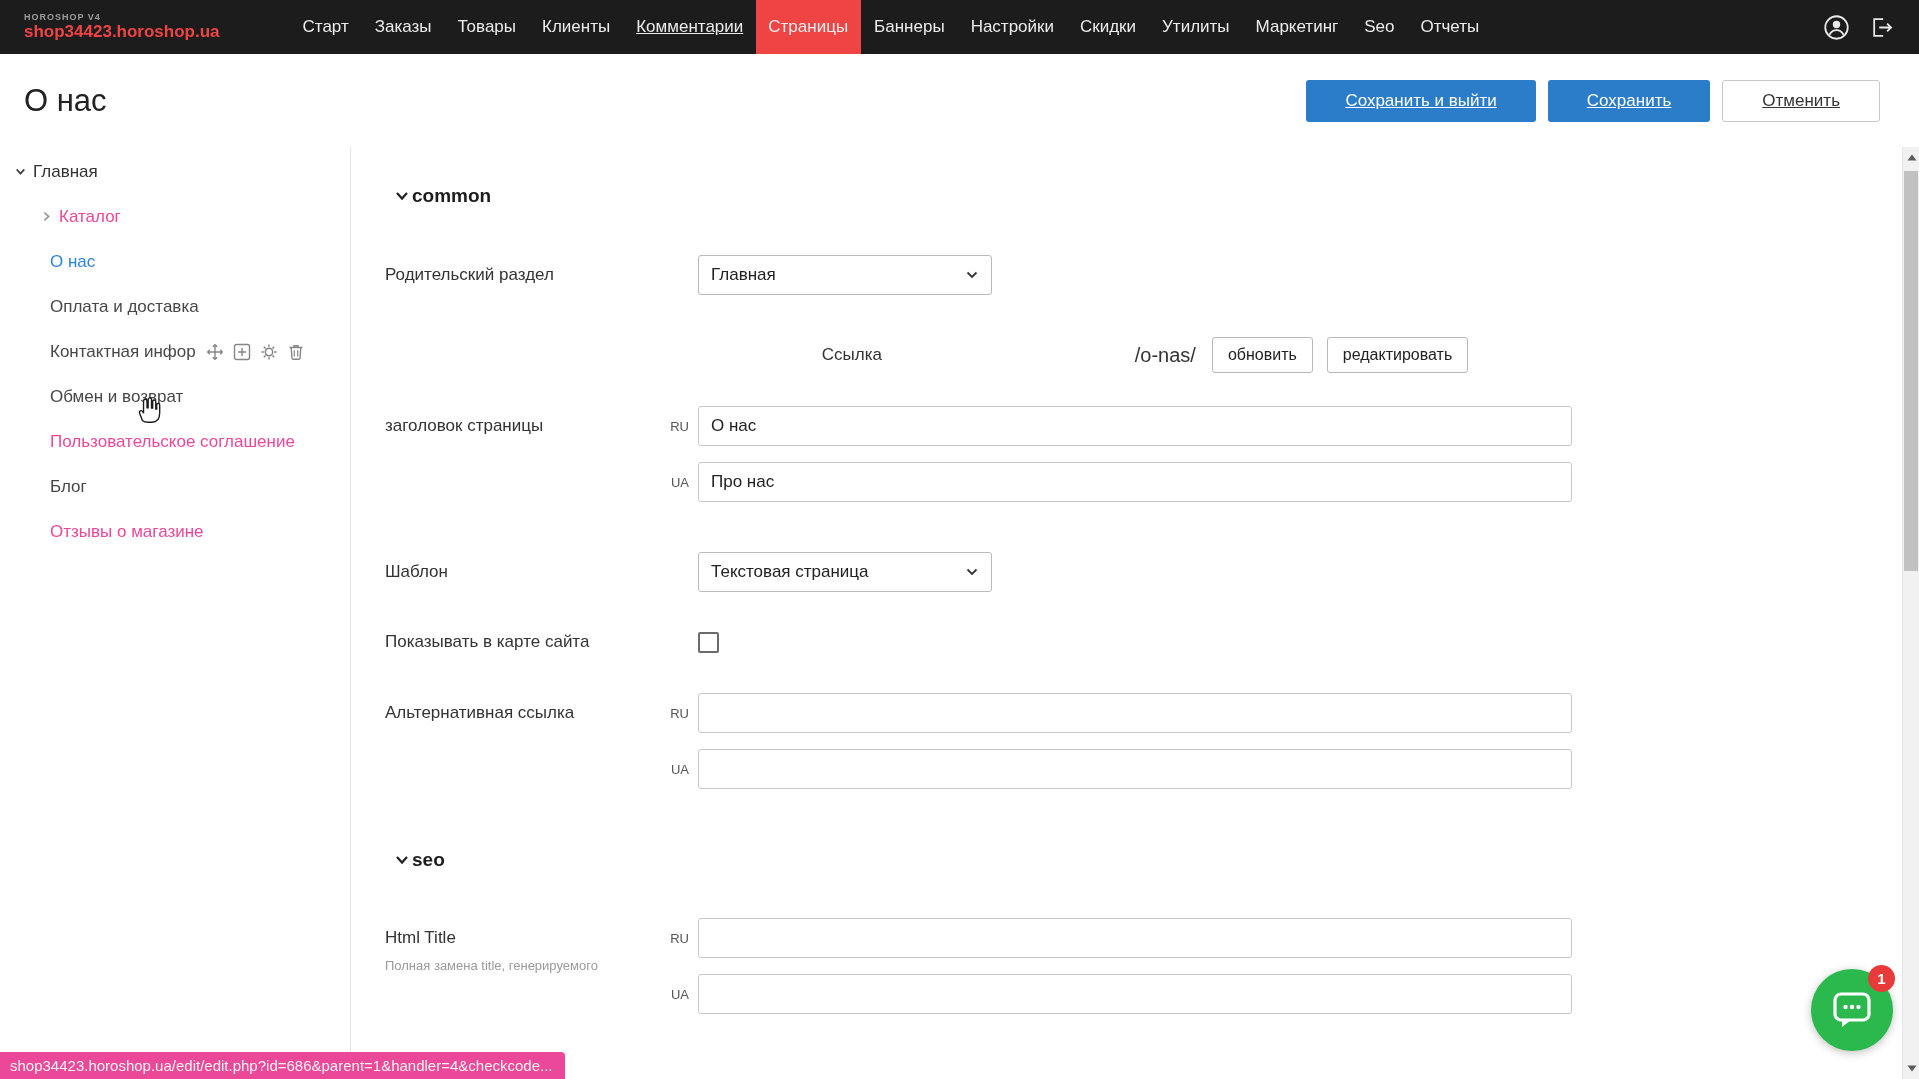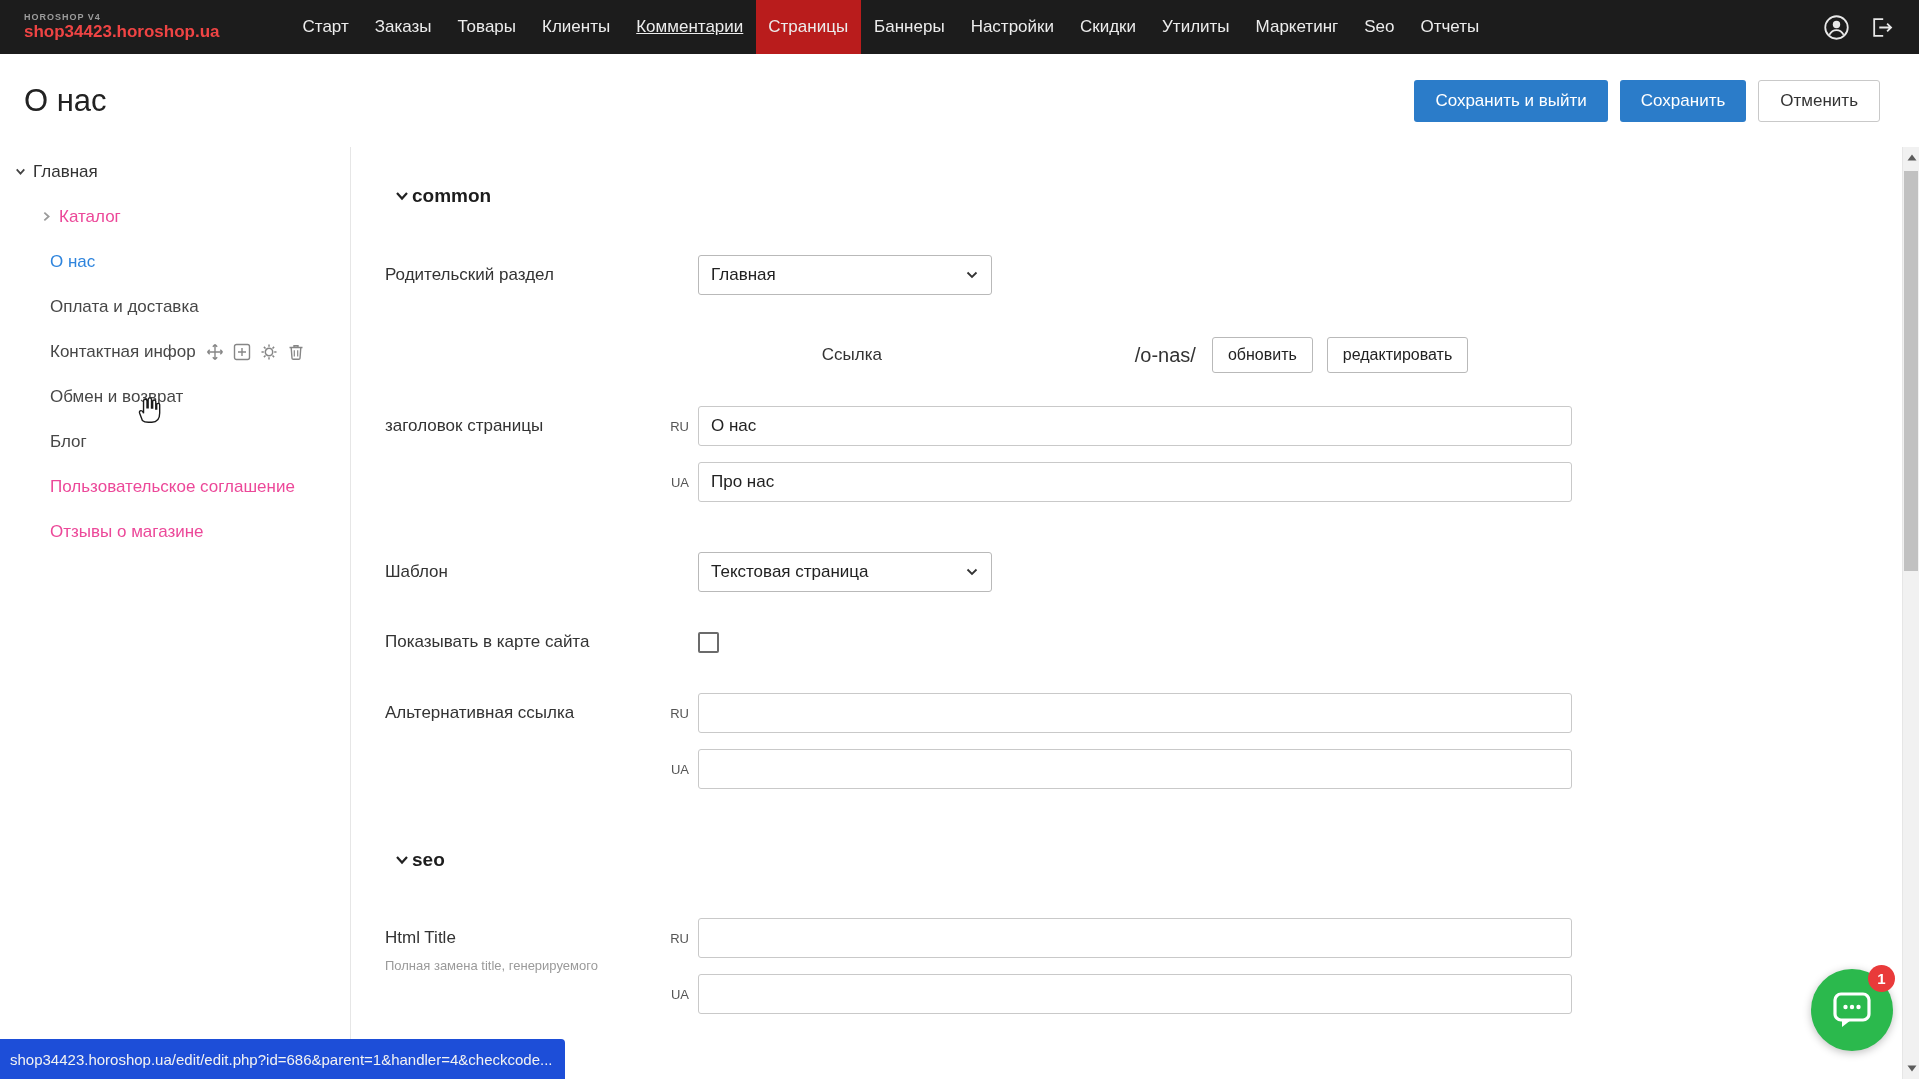--- a/index.html
+++ b/index.html
@@ -6,30 +6,30 @@
   html,body { width:1919px; height:1079px; }
   body { font-family:"Liberation Sans", sans-serif; background:#fff; overflow:hidden; position:relative; color:#333; }
 
   
   .topbar { height:54px; background:#1c1c1c; display:flex; align-items:center; }
   .brand { margin-left:24px; line-height:1.15; cursor:pointer; }
   .brand-top { font-size:9px; color:#9c9c9c; letter-spacing:1px; font-weight:bold; }
   .brand-name { font-size:17px; font-weight:bold; color:#ef4444; }
   .topnav { display:flex; margin-left:70px; height:100%; }
   .nav-item { display:flex; align-items:center; padding:0 13px; font-size:17px; color:#ececec; cursor:pointer; white-space:nowrap; }
-  .nav-item.active { background:#b91c1c;padding-left:12px; }
+  .nav-item.active { background:#ef4444;padding-left:12px; }
   .nav-item.hovered { text-decoration:underline; }
   .topbar-right { margin-left:auto; margin-right:24px; display:flex; align-items:center; gap:18px; }
   .tb-icon { width:27px; height:27px; display:block; cursor:pointer; }
 
   
   .page-header { height:93px; display:flex; align-items:center; padding:0 39px 0 24px; background:#fff; }
   .page-title { font-size:31px; font-weight:400; color:#222; }
   .header-actions { margin-left:auto; display:flex; gap:12px; }
-  .btn { height:42px; border-radius:3px; font-size:17px; padding:0 21px; border:none; cursor:pointer; font-family:inherit; }
+  .btn { height:42px; border-radius:3px; font-size:17px; padding:0 39px; border:none; cursor:pointer; font-family:inherit;text-decoration:underline; }
   .btn.primary { background:#2b7cc9; color:#fff; }
   .btn.ghost { background:#fff; color:#333; border:1px solid #c9c9c9; }
 
   
   .body { display:flex; height:932px; }
   .sidebar { width:351px; flex:none; border-right:1px solid #e6e6e6; padding-top:2px; }
   .tree-row { height:45px; display:flex; align-items:center; padding-left:50px; font-size:17px; color:#474747; cursor:pointer; }
   .tree-row.root { padding-left:12px; color:#333; }
   .tree-row.catalog { padding-left:38px; }
   .tree-row.dim { color:#ec4899; }
@@ -76,21 +76,21 @@
   .checkbox.unchecked { background:#fff; border:2px solid #6b6b6b; border-radius:2px; width:21px; height:21px; }
 
   
   .scrollbar { position:absolute; right:0; top:147px; bottom:0; width:17px; background:#f1f1f1; border-left:1px solid #e6e6e6; }
   .sb-arrow { position:absolute; left:0; width:17px; height:17px; display:flex; align-items:center; justify-content:center; cursor:pointer; }
   .sb-arrow.up { top:2px; }
   .sb-arrow.down { bottom:2px; }
   .sb-thumb { position:absolute; left:1px; right:1px; top:24px; height:400px; background:#c1c1c1; cursor:pointer; }
 
   
-  .statusbar { position:absolute; left:0; bottom:0; height:40px; background:#1d4ed8; color:#f2f2f2; font-size:15px; display:flex; align-items:center; padding:0 12px 0 10px; border-top-right-radius:4px; z-index:30; white-space:nowrap; }
+  .statusbar { position:absolute; left:0; bottom:0; height:27px; background:#ec4899; color:#f2f2f2; font-size:15px; display:flex; align-items:center; padding:0 12px 0 10px; border-top-right-radius:4px; z-index:30; white-space:nowrap; }
 
   
   .chat-widget { position:absolute; right:26px; bottom:28px; width:82px; height:82px; border-radius:50%; background:#2bb94d; display:flex; align-items:center; justify-content:center; box-shadow:0 2px 8px rgba(0,0,0,.25); cursor:pointer; z-index:40; }
   .chat-badge { position:absolute; top:-4px; right:-2px; min-width:27px; height:27px; border-radius:50%; background:#e93a3a; color:#fff; font-size:15px; font-weight:bold; display:flex; align-items:center; justify-content:center; }
 
   .cursor-hand { position:absolute; left:133px; top:394px; z-index:50; pointer-events:none; }
 </style>
 </head>
 <body>
 
@@ -178,25 +178,25 @@
         <svg width="18" height="18" viewBox="0 0 18 18">
           <path d="M2.5 4.5 H15.5 M7 4.5 V2.8 H11 V4.5" fill="none" stroke="#868686" stroke-width="1.4"></path>
           <path d="M4.2 4.5 L5 15.2 Q5.1 16.3 6.2 16.3 H11.8 Q12.9 16.3 13 15.2 L13.8 4.5" fill="none" stroke="#868686" stroke-width="1.4"></path>
           <path d="M7.3 7.2 V13.5 M10.7 7.2 V13.5" stroke="#868686" stroke-width="1.2"></path>
         </svg>
       </span>
     </div>
     <div class="tree-row">
       <span class="tree-label">Обмен и возврат</span>
     </div>
+    <div class="tree-row dim">
+      <span class="tree-label">Пользовательское соглашение</span>
+    </div>
     <div class="tree-row">
       <span class="tree-label">Блог</span>
-    </div>
-    <div class="tree-row dim">
-      <span class="tree-label">Пользовательское соглашение</span>
     </div>
     <div class="tree-row dim">
       <span class="tree-label">Отзывы о магазине</span>
     </div>
   </aside>
 
   <main class="content">
 
     <div class="section-head common">
       <svg width="14" height="10" viewBox="0 0 14 10">

